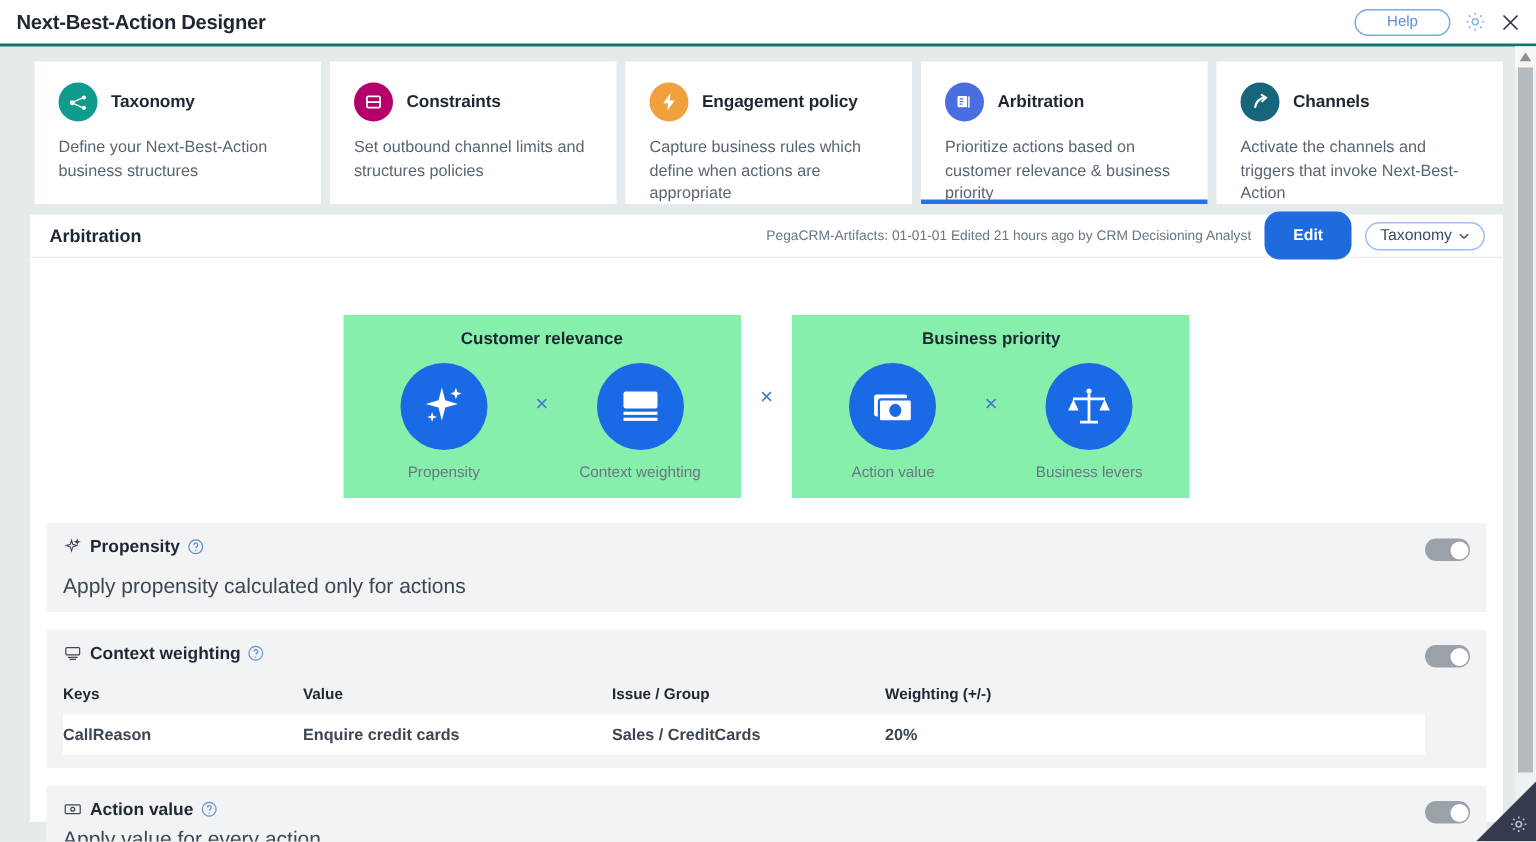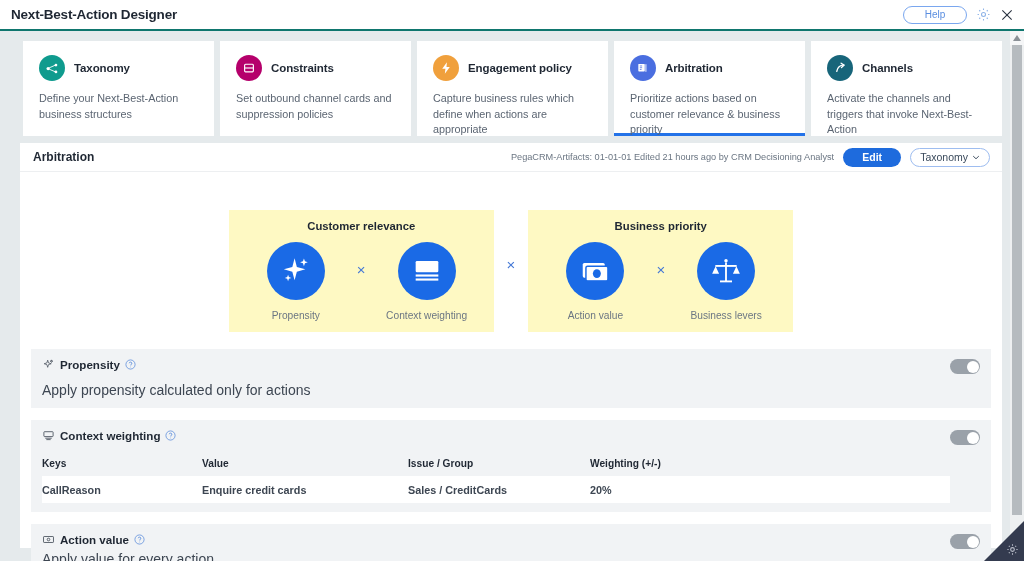--- a/index.html
+++ b/index.html
@@ -85,42 +85,42 @@
     border-bottom: 1px solid #edeff1;
   }
   .panel-title {
     font-size: 12px; font-weight: bold; color: #1f2733;
   }
   .panel-header-right {
     margin-left: auto; display: flex; align-items: center; gap: 9px;
   }
   .meta-text { font-size: 9.2px; color: #6b7683; white-space: nowrap; }
   .edit-btn {
-    width: 58px; height: 19px; border-radius: 10px;
+    width: 58px; height: 32px; border-radius: 10px;
     background: #1e6bdd; color: #fff; border: none;
     font-size: 10.5px; font-weight: bold;
     font-family: "Liberation Sans", sans-serif;
     display: flex; align-items: center; justify-content: center;
     cursor: pointer;
   }
   .actions-btn {
     height: 19px; padding: 0 9px; border-radius: 10px;
     background: #fff; border: 1px solid #9ebdf0; color: #3a4a5c;
     font-size: 10.5px; display: flex; align-items: center; gap: 4px;
     cursor: pointer; font-family: "Liberation Sans", sans-serif;
   }
   .chev { width: 8px; height: 5px; display: block; }
 
   
   .formula {
     display: flex; justify-content: center; align-items: stretch;
     padding-top: 38px;
   }
   .group-box {
-    background: #fef9c3;
+    background: #86efac;
     padding: 10px 18px 11px 18px;
     display: flex; flex-direction: column; align-items: center;
   }
   .group-title {
     font-size: 11.3px; font-weight: bold; color: #1f2733;
     margin-bottom: 10px;
   }
   .group-items { display: flex; align-items: center; gap: 12px; }
   .factor {
     width: 98px;
@@ -264,21 +264,21 @@
     <div class="nav-card">
       <div class="card-head">
         <span class="card-icon" style="background:#b5006b">
           <svg width="14" height="14" viewBox="0 0 24 24" fill="none" stroke="#ffffff" stroke-width="2">
             <rect x="4.5" y="5.5" width="15" height="13" rx="1.6"></rect>
             <path d="M4.5 12 H19.5"></path>
           </svg>
         </span>
         <span class="card-title">Constraints</span>
       </div>
-      <div class="card-desc">Set outbound channel cards and suppression policies</div>
+      <div class="card-desc">Set outbound channel limits and structures policies</div>
     </div>
 
     <div class="nav-card">
       <div class="card-head">
         <span class="card-icon" style="background:#f0a03c">
           <svg width="14" height="14" viewBox="0 0 24 24" fill="#ffffff">
             <path d="M13.6 2 L5.5 13.4 H11 L10 22 L18.5 10.3 H12.8 Z"></path>
           </svg>
         </span>
         <span class="card-title">Engagement policy</span>

